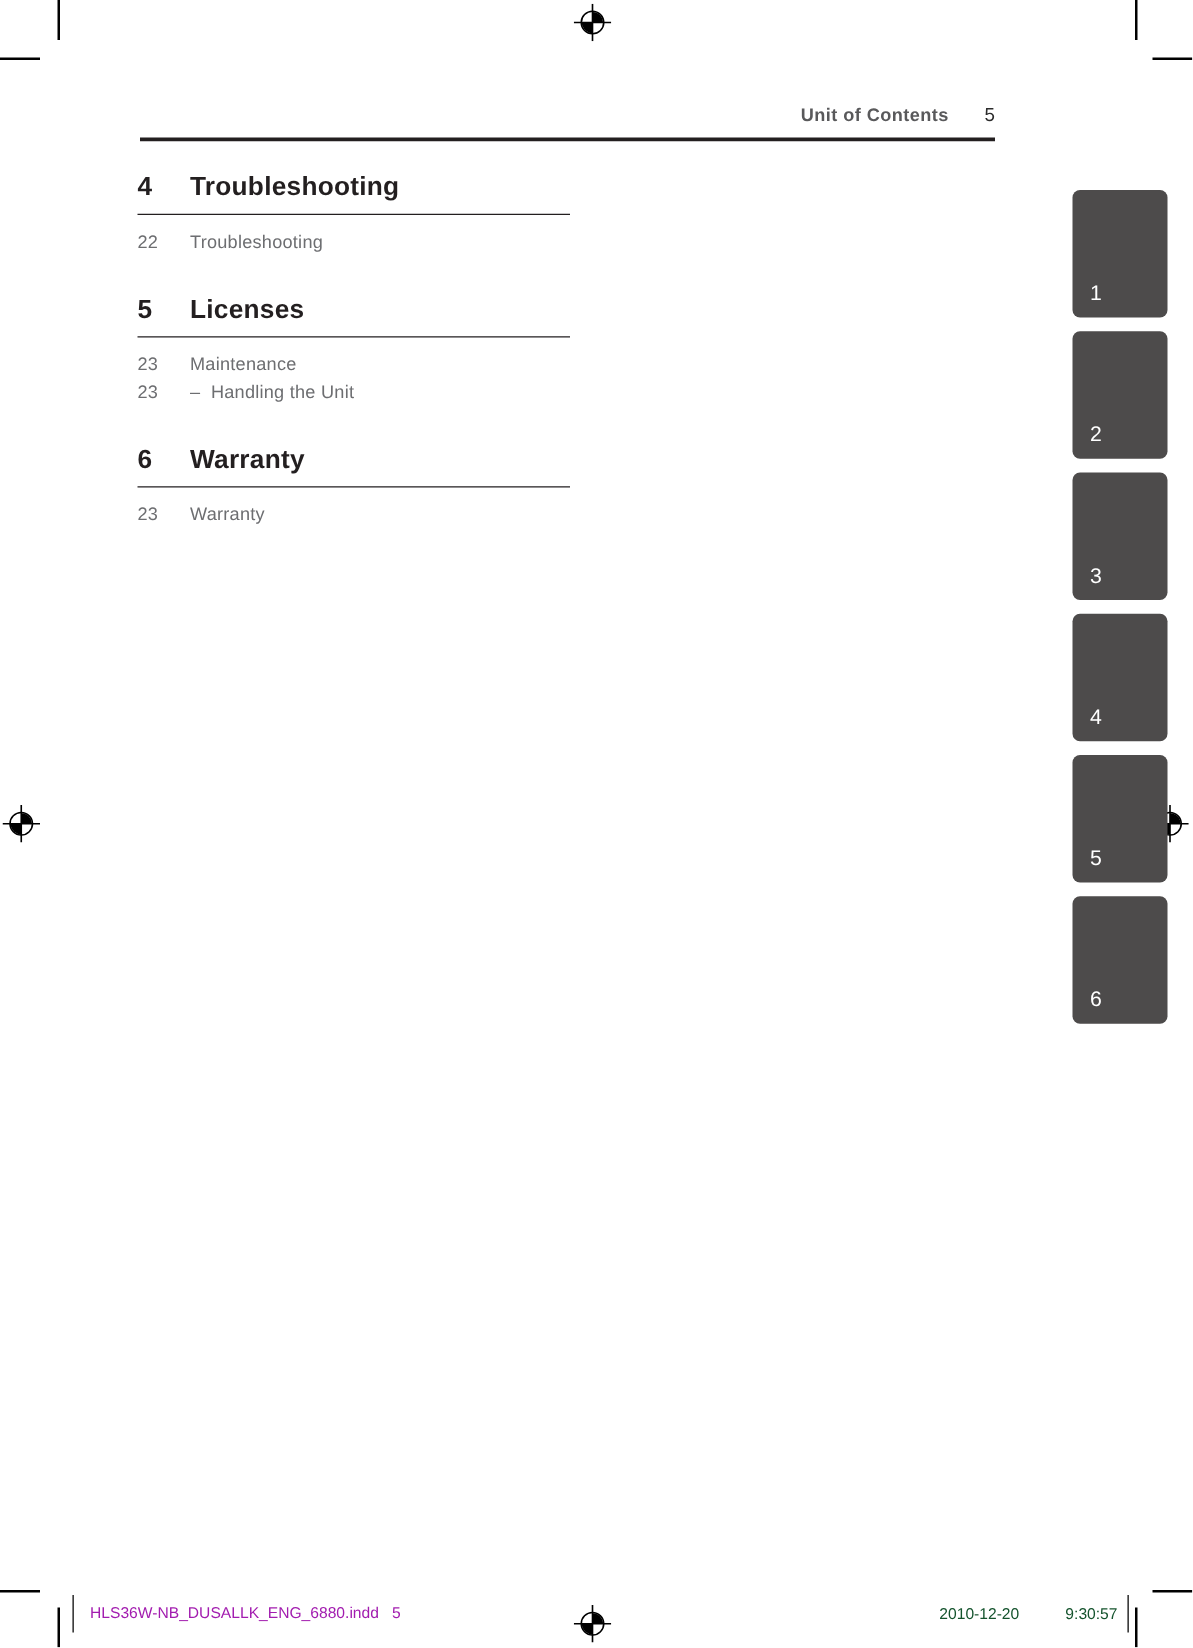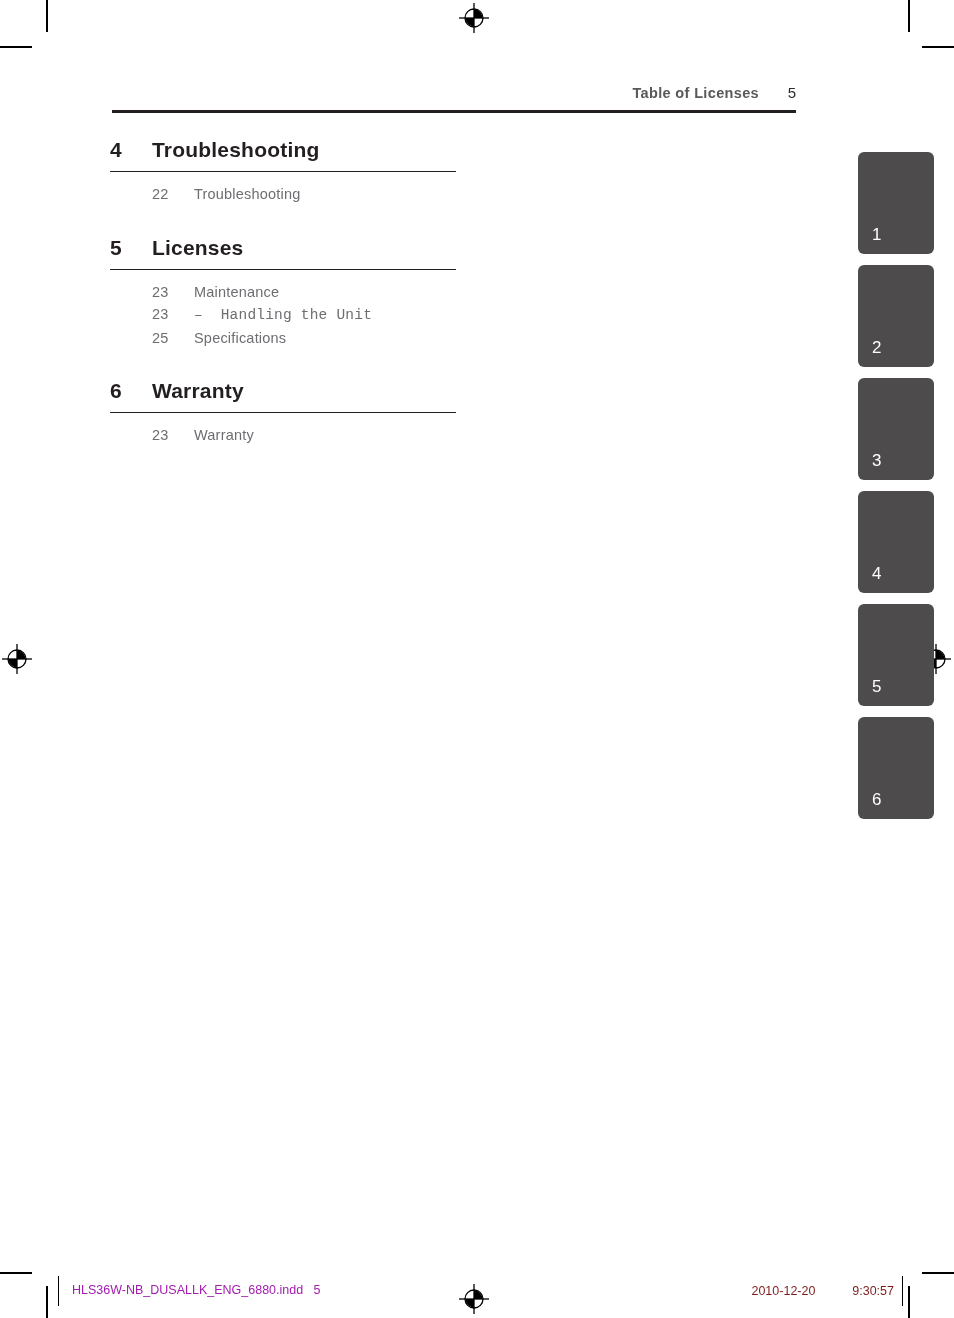--- a/index.html
+++ b/index.html
@@ -108,35 +108,34 @@
     font-weight: bold;
     color: #231f20;
     letter-spacing: 0.2px;
   }
 
   .entries { padding-top: 11px; }
   .entry {
     display: flex;
     align-items: baseline;
     line-height: 22.5px;
-    margin-left: 42px;
   }
   .entry-page {
     font-size: 14.5px;
     color: #6d6e71;
     width: 42px;
     flex: 0 0 42px;
     letter-spacing: 0.2px;
   }
   .entry-label {
     font-size: 14.5px;
     color: #6d6e71;
     letter-spacing: 0.2px;
   }
-  .entry-label.sub { white-space: pre; font-family: Liberation Mono, monospace; }
+  .entry-label.sub { white-space: pre; }
 
   
   .tabs {
     position: absolute;
     left: 858px;
     top: 152px;
     width: 76px;
   }
   .tab {
     position: relative;
@@ -177,21 +176,21 @@
     top: 1283px;
     font-size: 12.5px;
     color: #a21caf;
     white-space: pre;
   }
   .footer-right {
     position: absolute;
     right: 60px;
     top: 1283px;
     font-size: 12.5px;
-    color: #7f1d1d;
+    color: #14532d;
     white-space: pre;
     text-align: right;
   }
 </style>
 </head>
 <body>
 
 <div class="page">
 
   <div class="crop crop-v crop-tl-v"></div>
@@ -226,21 +225,21 @@
   </svg>
   <svg class="regmark reg-bottom" viewBox="0 0 30 30">
     <line x1="15" y1="0" x2="15" y2="30" stroke="#000" stroke-width="1.3"></line>
     <line x1="0" y1="15" x2="30" y2="15" stroke="#000" stroke-width="1.3"></line>
     <circle cx="15" cy="15" r="9" fill="none" stroke="#000" stroke-width="1.3"></circle>
     <path d="M15 15 L15 6.5 A8.5 8.5 0 0 1 23.5 15 Z" fill="#000"></path>
     <path d="M15 15 L15 23.5 A8.5 8.5 0 0 1 6.5 15 Z" fill="#000"></path>
   </svg>
 
   <div class="header">
-    <span class="header-title">Table of Licenses</span>
+    <span class="header-title">Unit of Contents</span>
     <span class="header-pageno">5</span>
   </div>
   <div class="header-rule"></div>
 
   <div class="toc">
       <div class="section">
         <div class="section-head">
           <span class="section-num">4</span>
           <span class="section-title">Troubleshooting</span>
         </div>
@@ -258,24 +257,20 @@
         </div>
         <div class="entries">
           <div class="entry">
             <span class="entry-page">23</span>
             <span class="entry-label">Maintenance</span>
           </div>
           <div class="entry">
             <span class="entry-page">23</span>
             <span class="entry-label sub">–  Handling the Unit</span>
           </div>
-          <div class="entry">
-            <span class="entry-page">25</span>
-            <span class="entry-label">Specifications</span>
-          </div>
         </div>
       </div>
       <div class="section">
         <div class="section-head">
           <span class="section-num">6</span>
           <span class="section-title">Warranty</span>
         </div>
         <div class="entries">
           <div class="entry">
             <span class="entry-page">23</span>

